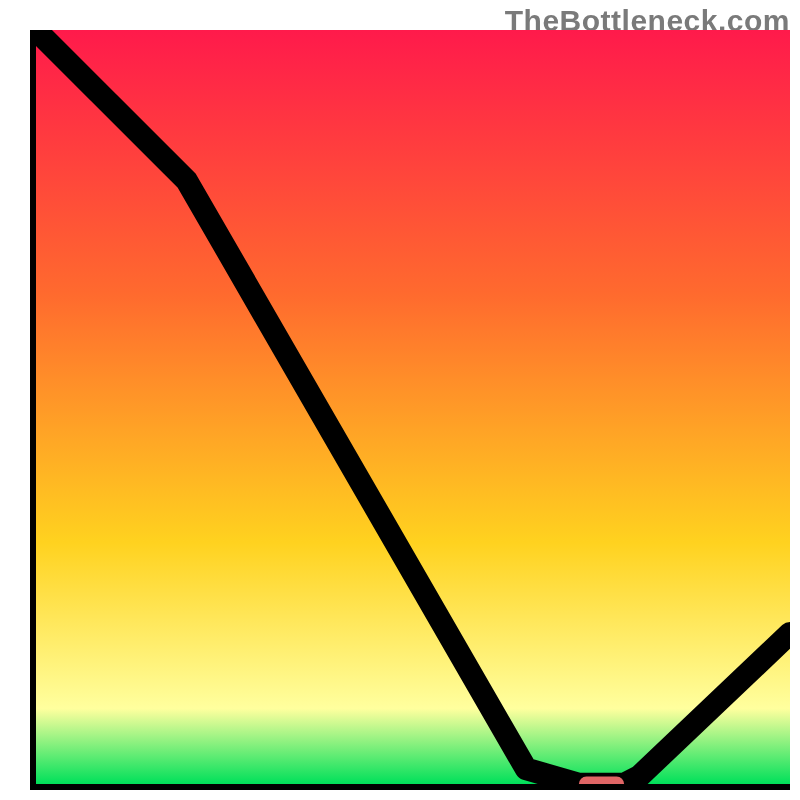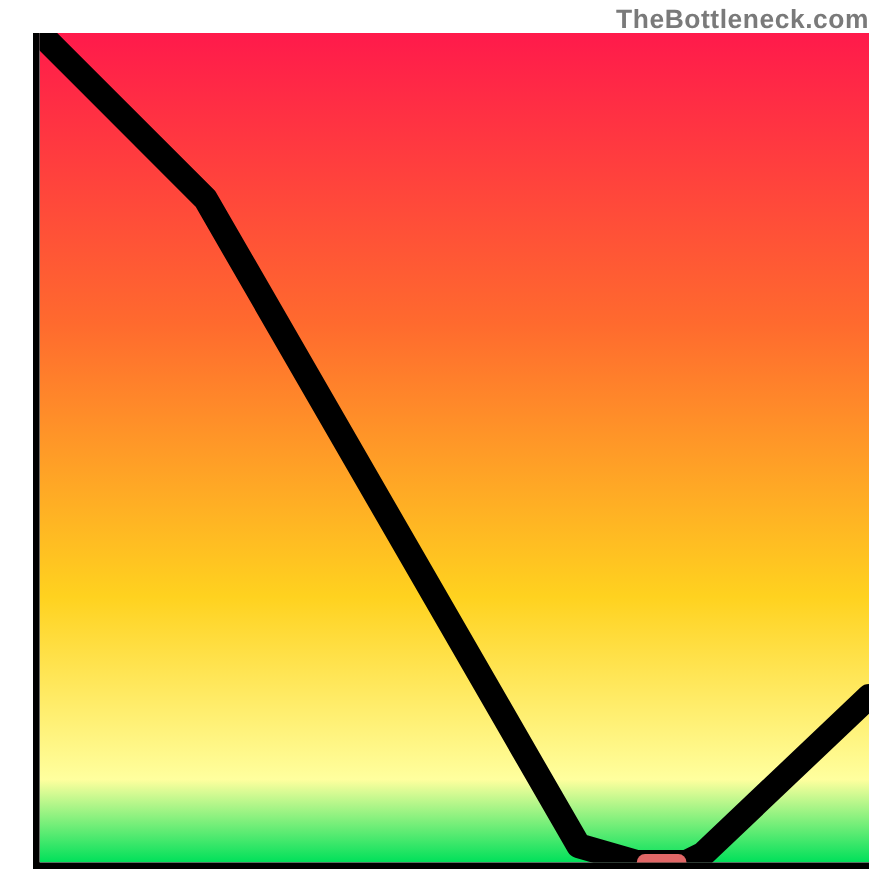--- a/index.html
+++ b/index.html
@@ -14,21 +14,21 @@
   .frame {
     position: relative;
     width: 800px;
     height: 800px;
     box-sizing: border-box;
   }
   .watermark {
     position: absolute;
     top: 4px;
     right: 10px;
-    font-size: 24px;
+    font-size: 30px;
     font-weight: bold;
     color: #7a7a7a;
     letter-spacing: 0.5px;
     user-select: none;
   }
   
   .plot {
     position: absolute;
     left: 30px;
     top: 30px;

